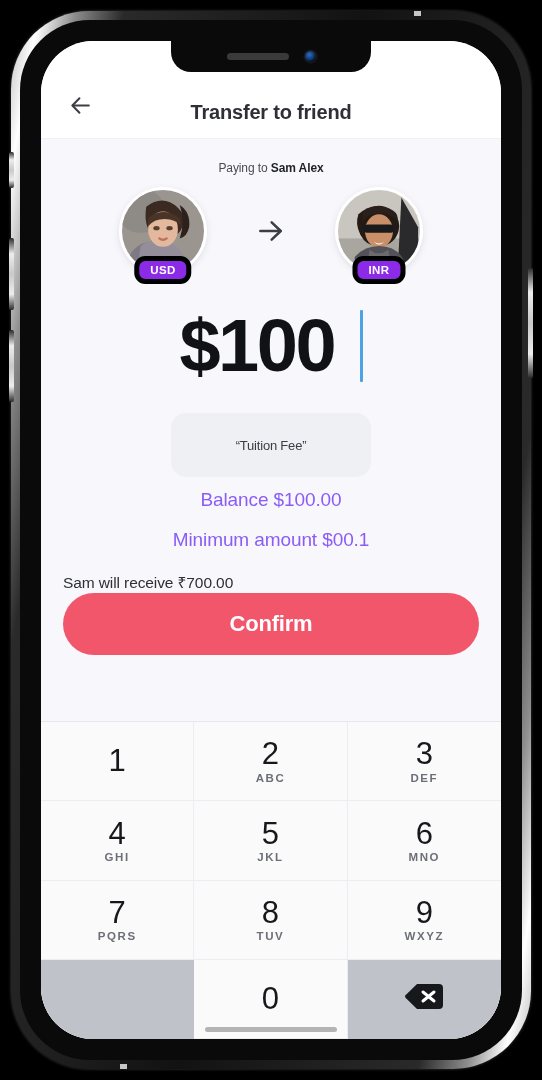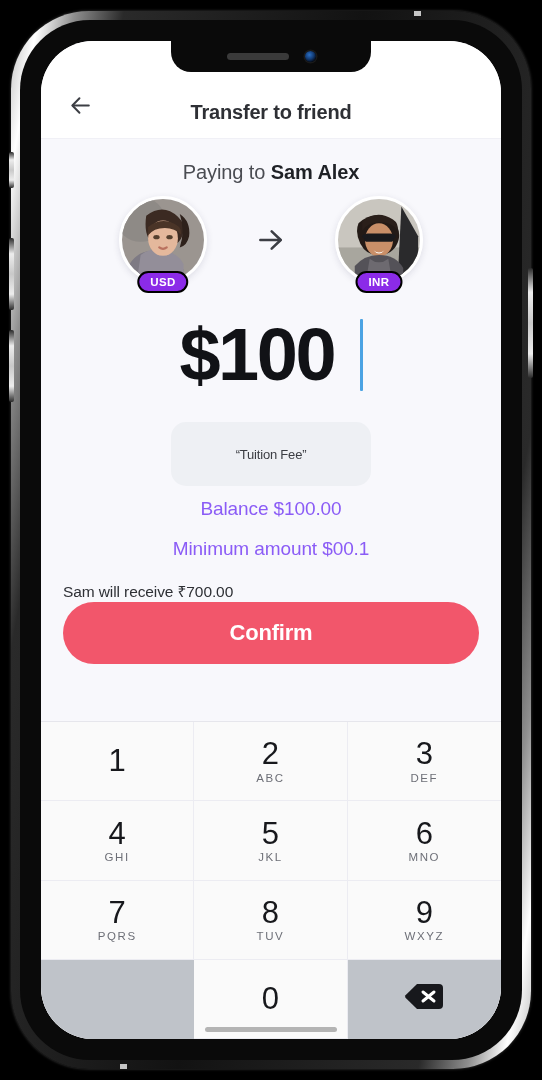--- a/index.html
+++ b/index.html
@@ -79,21 +79,21 @@
   .page-title {
     flex: 1; text-align: center;
     font-size: 20px; font-weight: bold; color: #2e3035;
     letter-spacing: -.2px; margin-right: 34px;
   }
 
   
   .content { padding: 0 22px; background: #f8f8fc; }
 
   .paying-to {
-    text-align: center; font-size: 20px; color: #4a4c52;
+    text-align: center; font-size: 12px; color: #4a4c52;
     padding: 22px 0 12px; letter-spacing: -.1px;
   }
   .paying-to b { color: #1f2126; font-weight: bold; }
 
   .avatars {
     display: flex; align-items: center; justify-content: center;
     gap: 44px; padding-bottom: 8px;
   }
   .avatar-wrap { position: relative; width: 88px; height: 92px; }
   .avatar {
@@ -101,21 +101,21 @@
     border: 3px solid #fff; overflow: hidden;
     box-shadow: 0 2px 7px rgba(40,40,80,.13);
     position: relative;
   }
   .avatar svg { display: block; width: 100%; height: 100%; }
   .cur-badge {
     position: absolute; left: 50%; transform: translateX(-50%); bottom: -5px;
     background: #8b2be8; color: #fff;
     font-size: 11.5px; font-weight: bold; letter-spacing: .4px;
     padding: 3px 11px; border-radius: 11px;
-    border: 2px solid #000000;
+    border: 5px solid #000000;
     white-space: nowrap;
   }
   .xfer-arrow { width: 40px; display: flex; justify-content: center; }
 
   .amount-row {
     display: flex; align-items: center; justify-content: center;
     padding: 20px 0 6px; height: 104px; gap: 24px;
   }
   .amount {
     font-size: 74px; font-weight: bold; color: #111216;
@@ -160,21 +160,21 @@
     border-top: 1px solid #e6e6ec;
   }
   .key {
     display: flex; flex-direction: column;
     align-items: center; justify-content: center;
     border-right: 1px solid #ececf2; border-bottom: 1px solid #ececf2;
     cursor: pointer; background: #fafafa;
   }
   .key:nth-child(3n) { border-right: none; }
   .key-num { font-size: 31px; color: #17181c; font-weight: normal; line-height: 1.05; }
-  .key-sub { font-size: 11.5px; color: #6d6f77; letter-spacing: 1.6px; margin-top: 1px; }
+  .key-sub { font-size: 11.5px; color: #6d6f77; letter-spacing: 1.6px; margin-top: 1px; font-weight: bold; }
   .key.blank, .key.del { background: #bfc3c9; border-color: #bfc3c9; }
   .key.del { justify-content: center; }
 
   .home-bar {
     position: absolute; left: 50%; transform: translateX(-50%);
     bottom: 7px; width: 132px; height: 5px; border-radius: 3px;
     background: rgba(0,0,0,.28); z-index: 50;
   }
 </style>
 </head>

